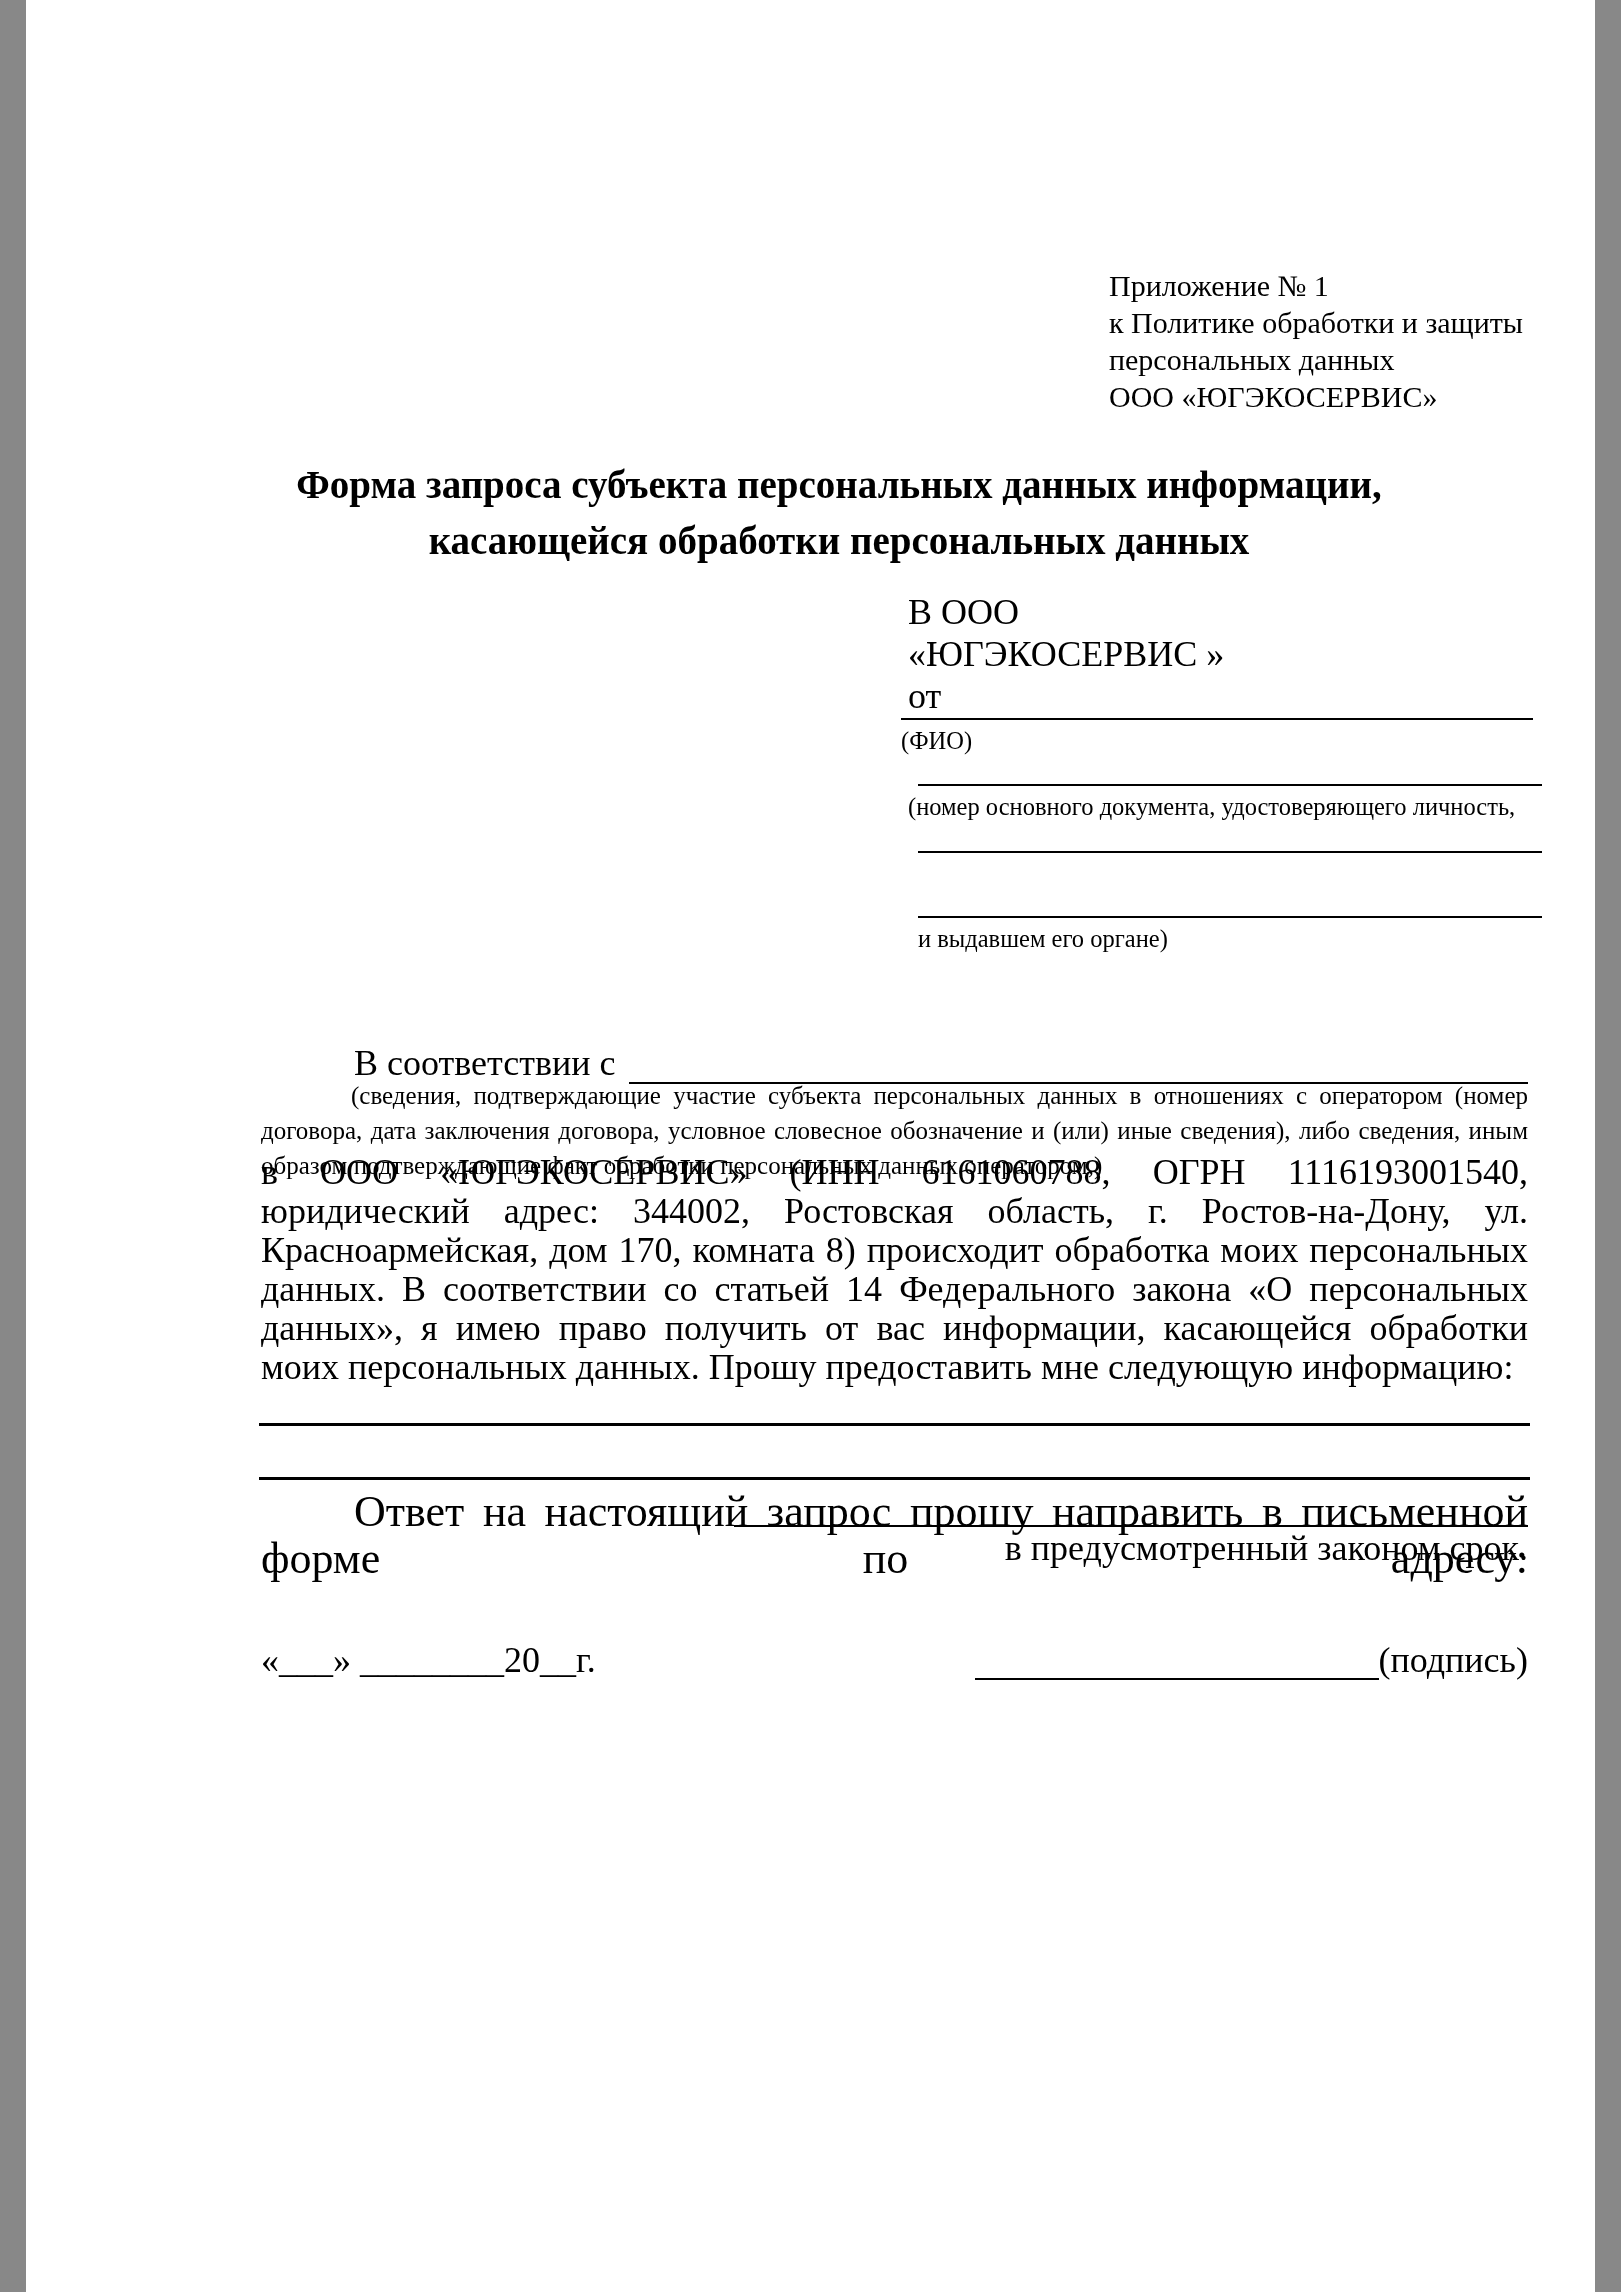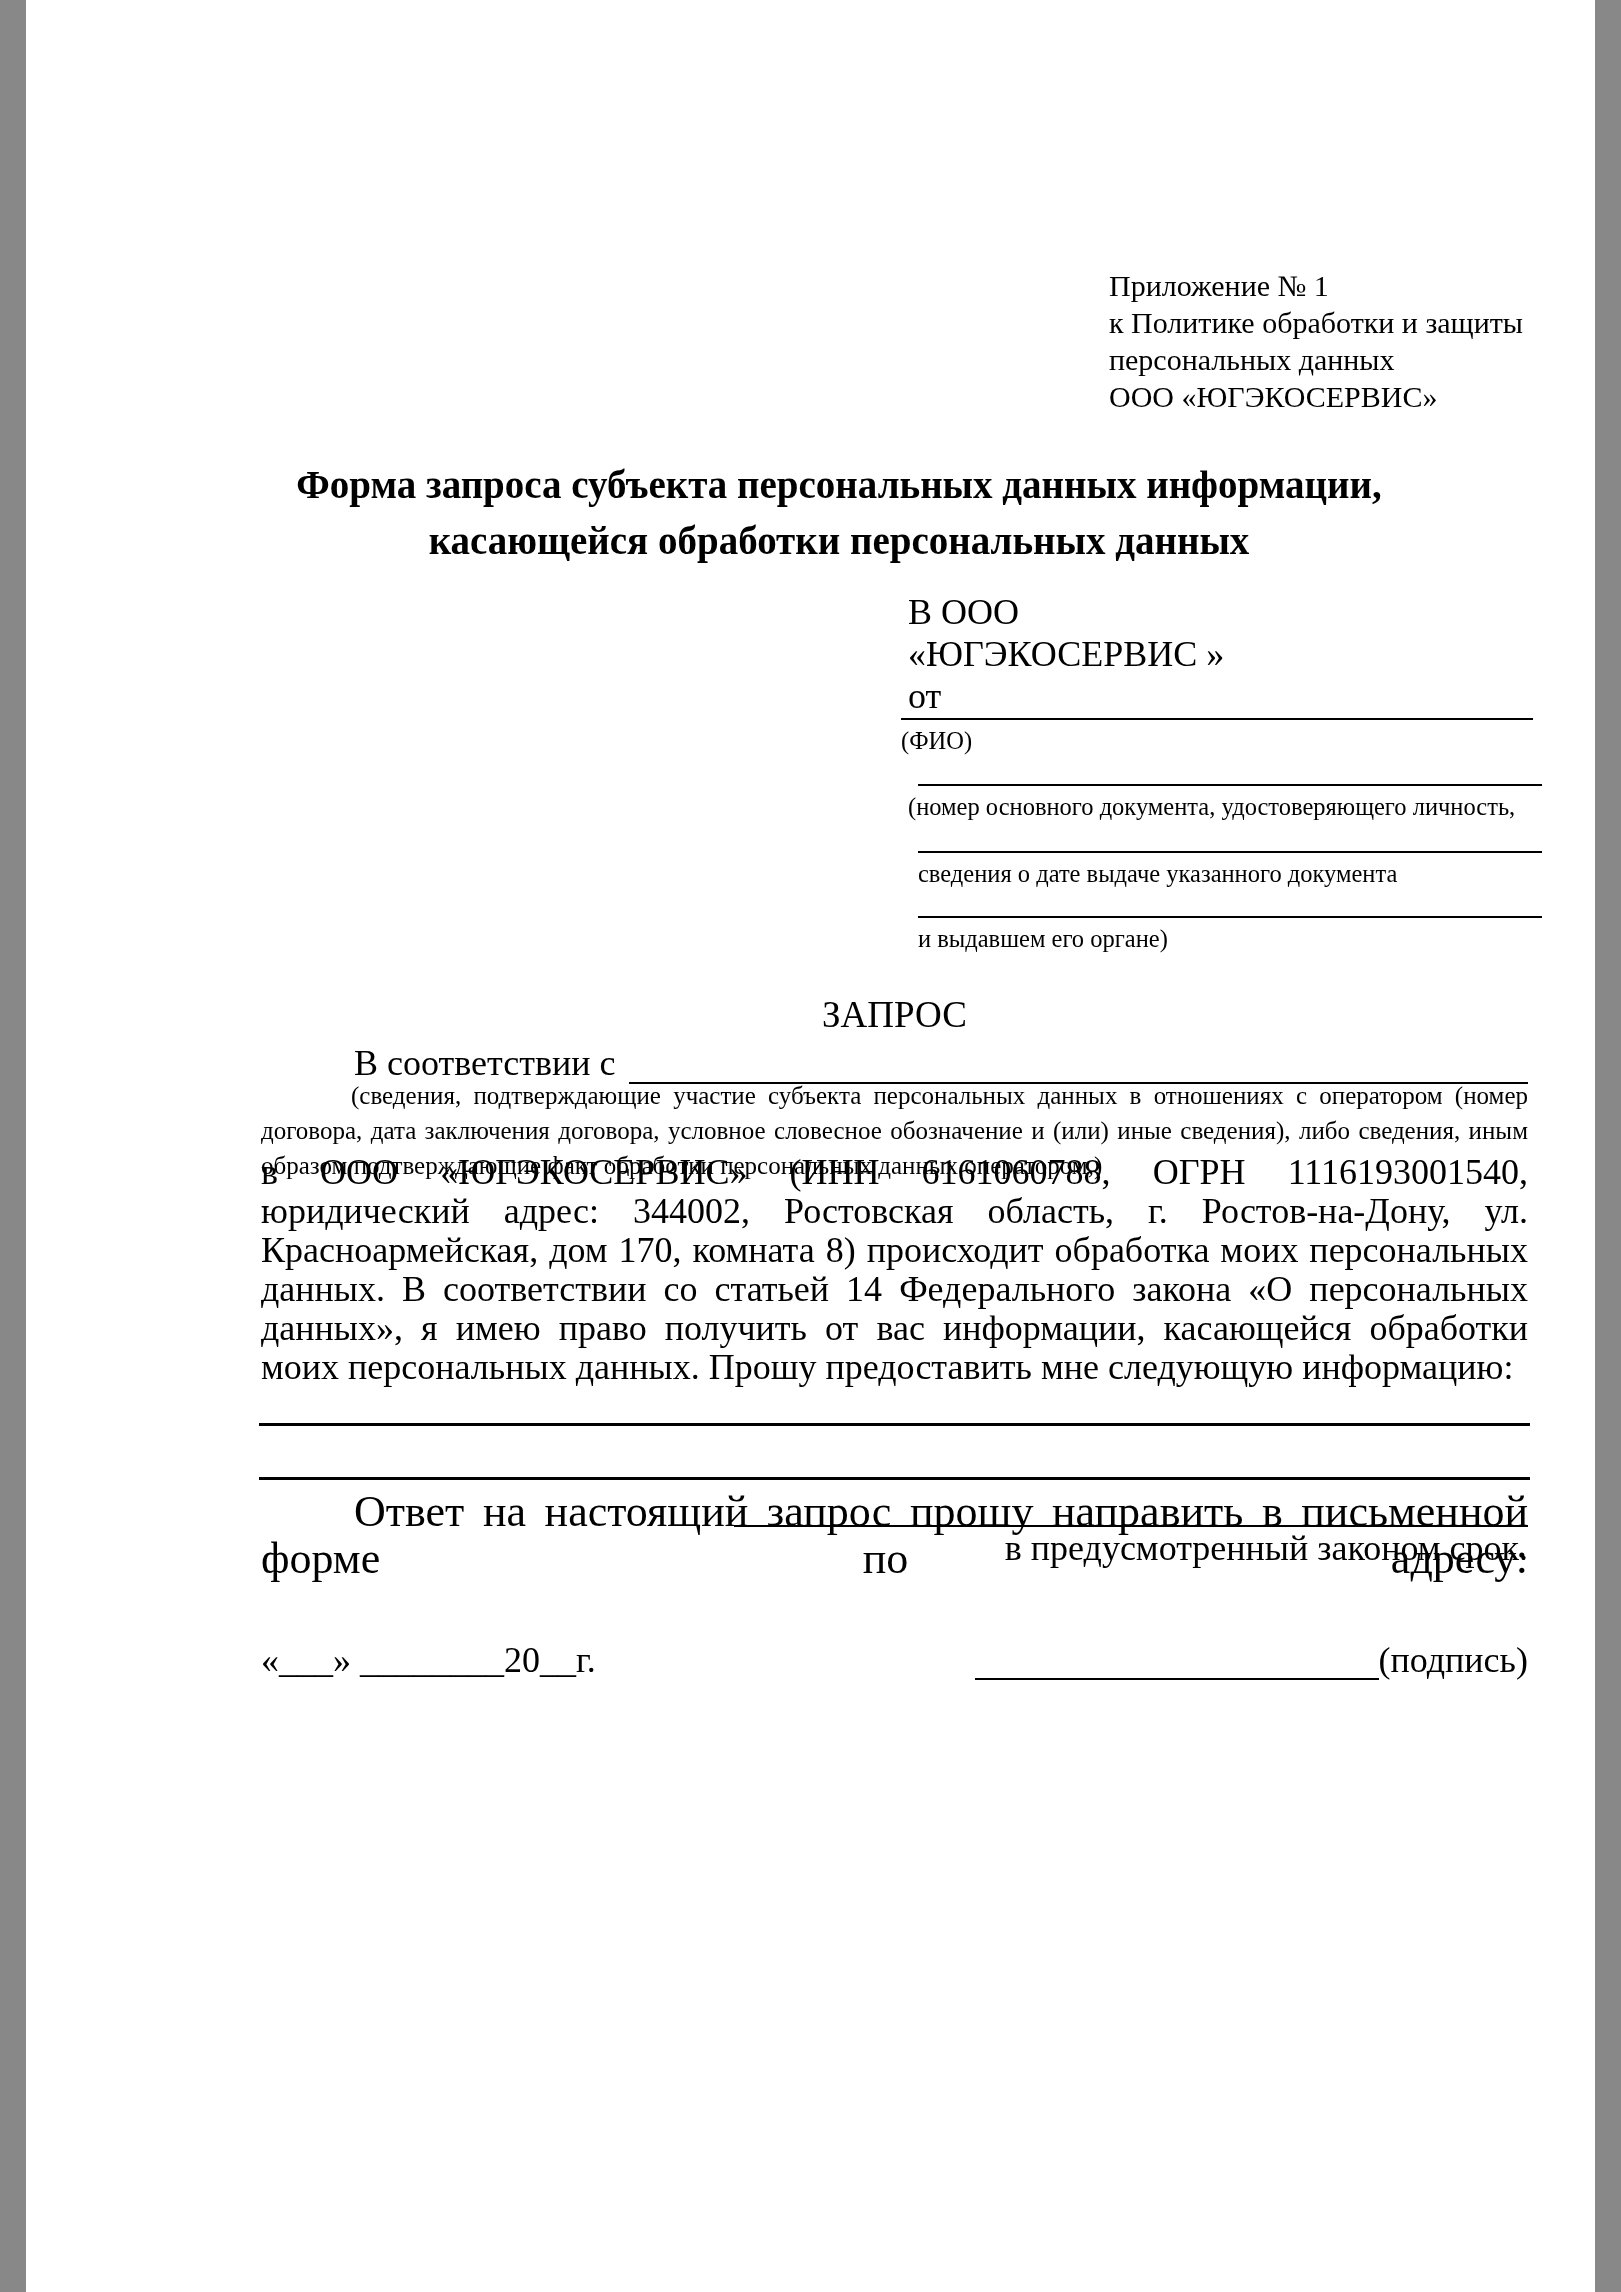--- a/index.html
+++ b/index.html
@@ -66,26 +66,24 @@
     <div>от</div>
   </div>
 
   <div class="abs blank-line" style="left:875px;top:718px;width:632px;"></div>
   <div class="abs field-caption" style="left:875px;top:726px;width:632px;">(ФИО)</div>
 
   <div class="abs blank-line" style="left:892px;top:784px;width:624px;"></div>
   <div class="abs field-caption" style="left:882px;top:792px;width:642px;">(номер основного документа, удостоверяющего личность,</div>
 
   <div class="abs blank-line" style="left:892px;top:851px;width:624px;"></div>
-  <div class="abs field-caption" style="left:892px;top:859px;width:624px;">сведения о дате выдаче указанного документа</div>
 
   <div class="abs blank-line" style="left:892px;top:916px;width:624px;"></div>
   <div class="abs field-caption" style="left:892px;top:924px;width:624px;">и выдавшем его органе)</div>
 
-  <div class="abs request-heading">ЗАПРОС</div>
 
   <div class="abs lead-row">
     <span class="lead-text">В соответствии с</span>
     <span class="fill"></span>
   </div>
 
   <div class="abs small-note">(сведения, подтверждающие участие субъекта персональных данных в отношениях с оператором (номер договора, дата заключения договора, условное словесное обозначение и (или) иные сведения), либо сведения, иным образом подтверждающие факт обработки персональных данных оператором,)</div>
 
   <div class="abs body-par">в ООО «ЮГЭКОСЕРВИС» (ИНН 6161060788, ОГРН 1116193001540, юридический адрес: 344002, Ростовская область, г. Ростов-на-Дону, ул. Красноармейская, дом 170, комната 8) происходит обработка моих персональных данных. В соответствии со статьей 14 Федерального закона «О персональных данных», я имею право получить от вас информации, касающейся обработки моих персональных данных. Прошу предоставить мне следующую информацию:</div>
 

